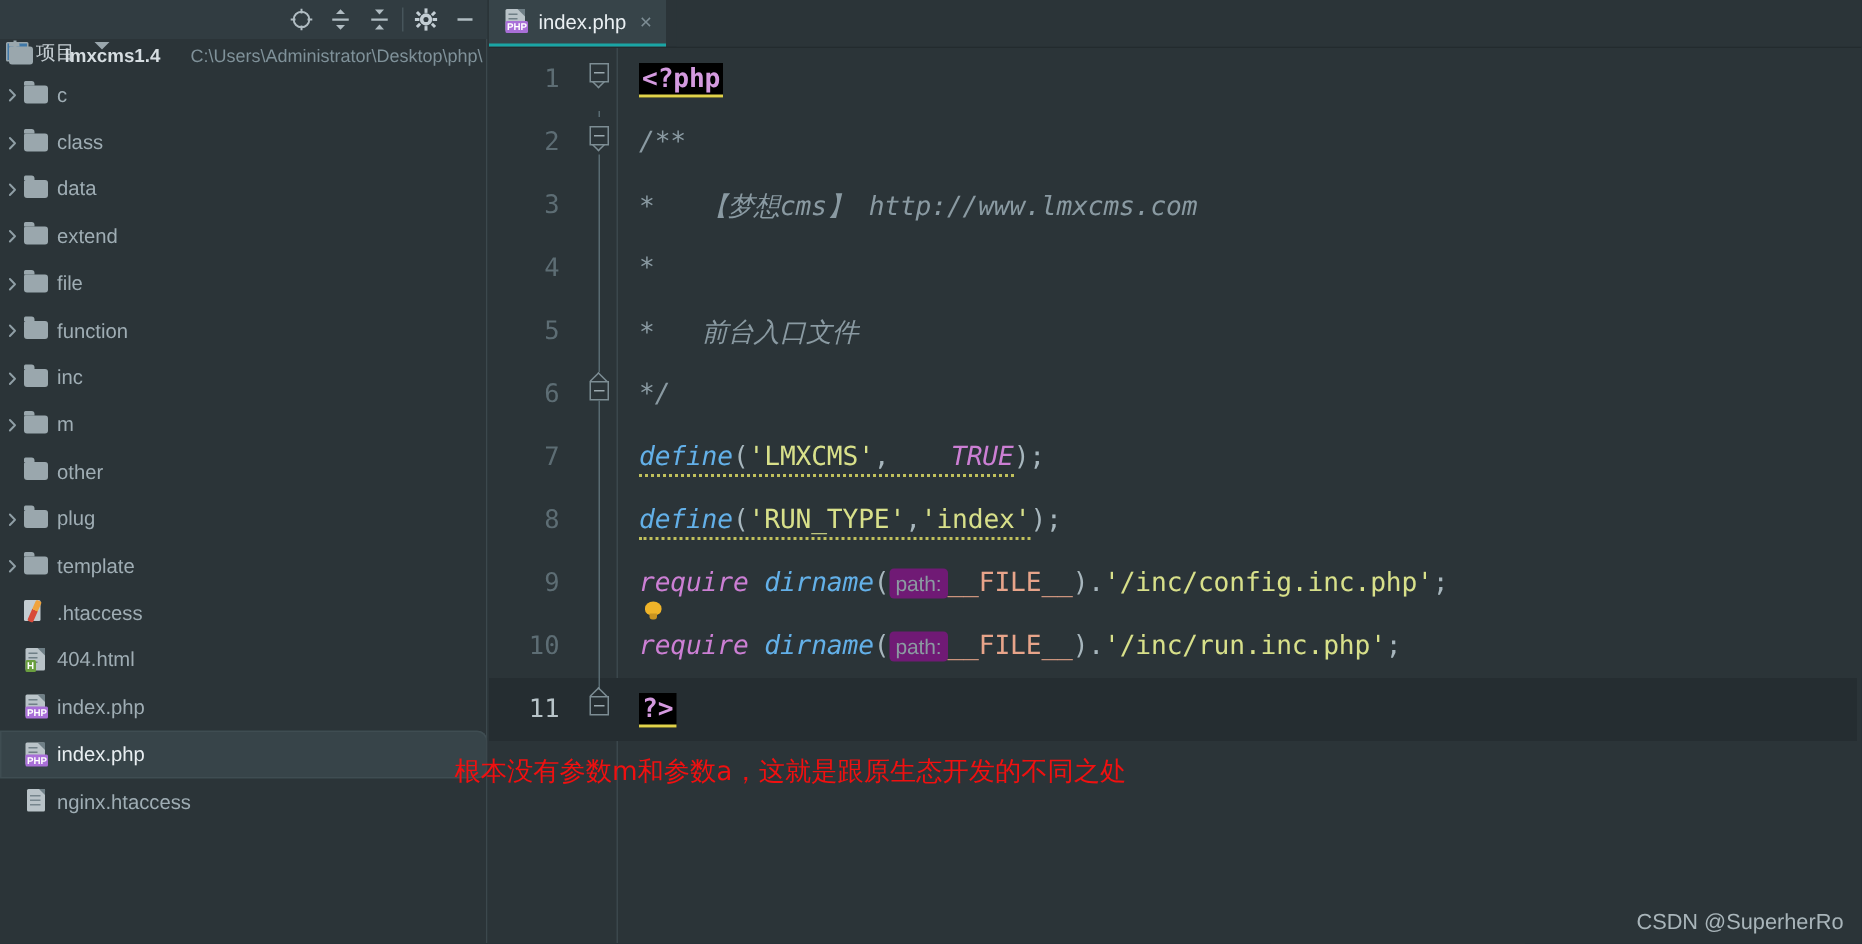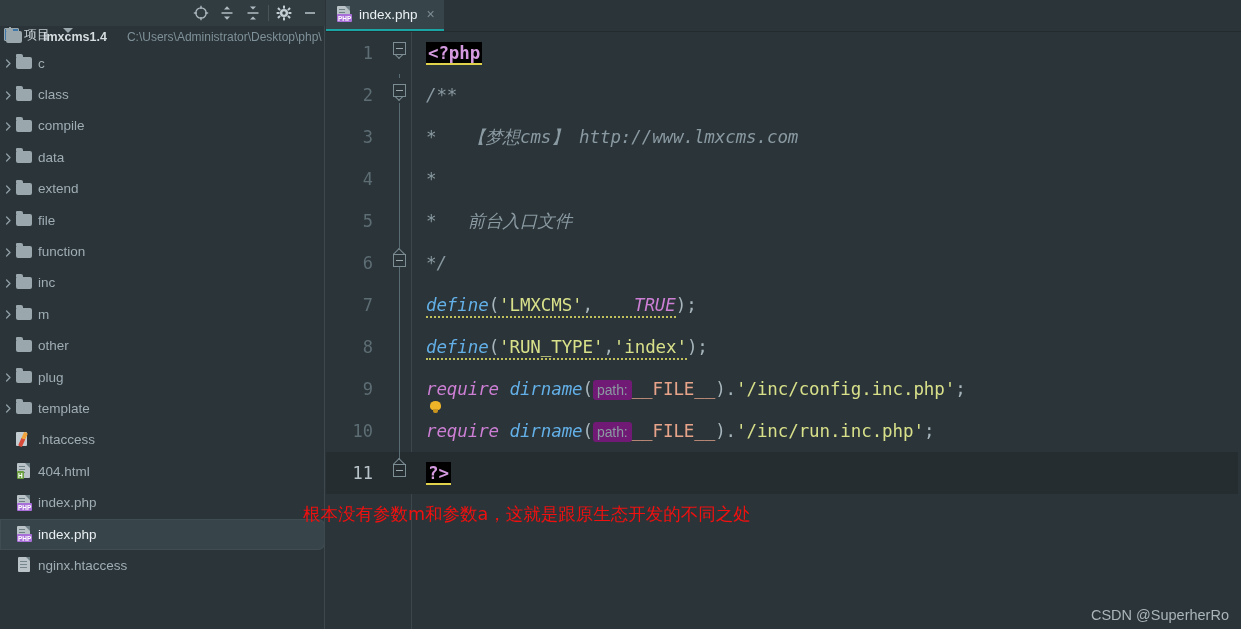--- a/index.html
+++ b/index.html
@@ -430,31 +430,20 @@
           </div>
           <div class="tree-row">
             <div class="arrow">
               <svg width="9" height="9" viewBox="0 0 9 9">
                 <path d="M2.6 1 L6 4.5 L2.6 8" fill="none" stroke="#8f9ea5" stroke-width="1.3" stroke-linecap="round" stroke-linejoin="round"></path>
               </svg>
             </div>
             <div class="ico">
               <div class="folder"></div>
             </div>
-            <span class="tree-label">compile</span>
-          </div>
-          <div class="tree-row">
-            <div class="arrow">
-              <svg width="9" height="9" viewBox="0 0 9 9">
-                <path d="M2.6 1 L6 4.5 L2.6 8" fill="none" stroke="#8f9ea5" stroke-width="1.3" stroke-linecap="round" stroke-linejoin="round"></path>
-              </svg>
-            </div>
-            <div class="ico">
-              <div class="folder"></div>
-            </div>
             <span class="tree-label">data</span>
           </div>
           <div class="tree-row">
             <div class="arrow">
               <svg width="9" height="9" viewBox="0 0 9 9">
                 <path d="M2.6 1 L6 4.5 L2.6 8" fill="none" stroke="#8f9ea5" stroke-width="1.3" stroke-linecap="round" stroke-linejoin="round"></path>
               </svg>
             </div>
             <div class="ico">
               <div class="folder"></div>

